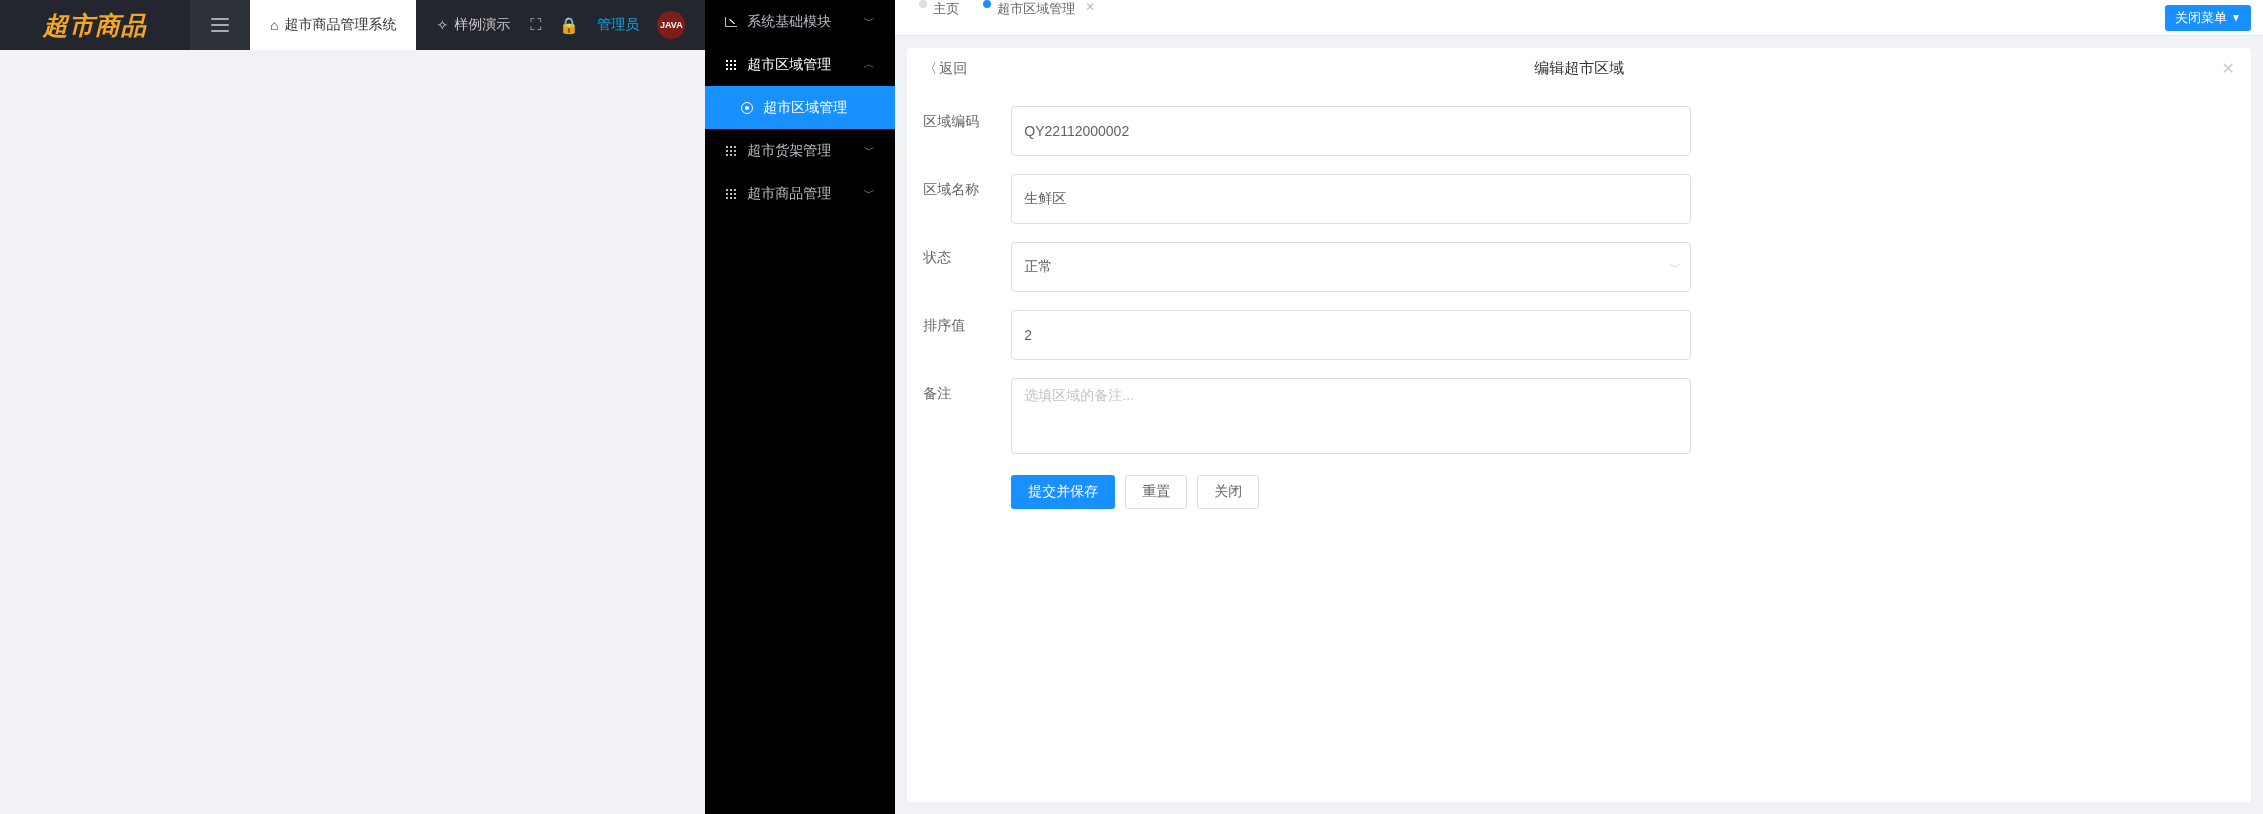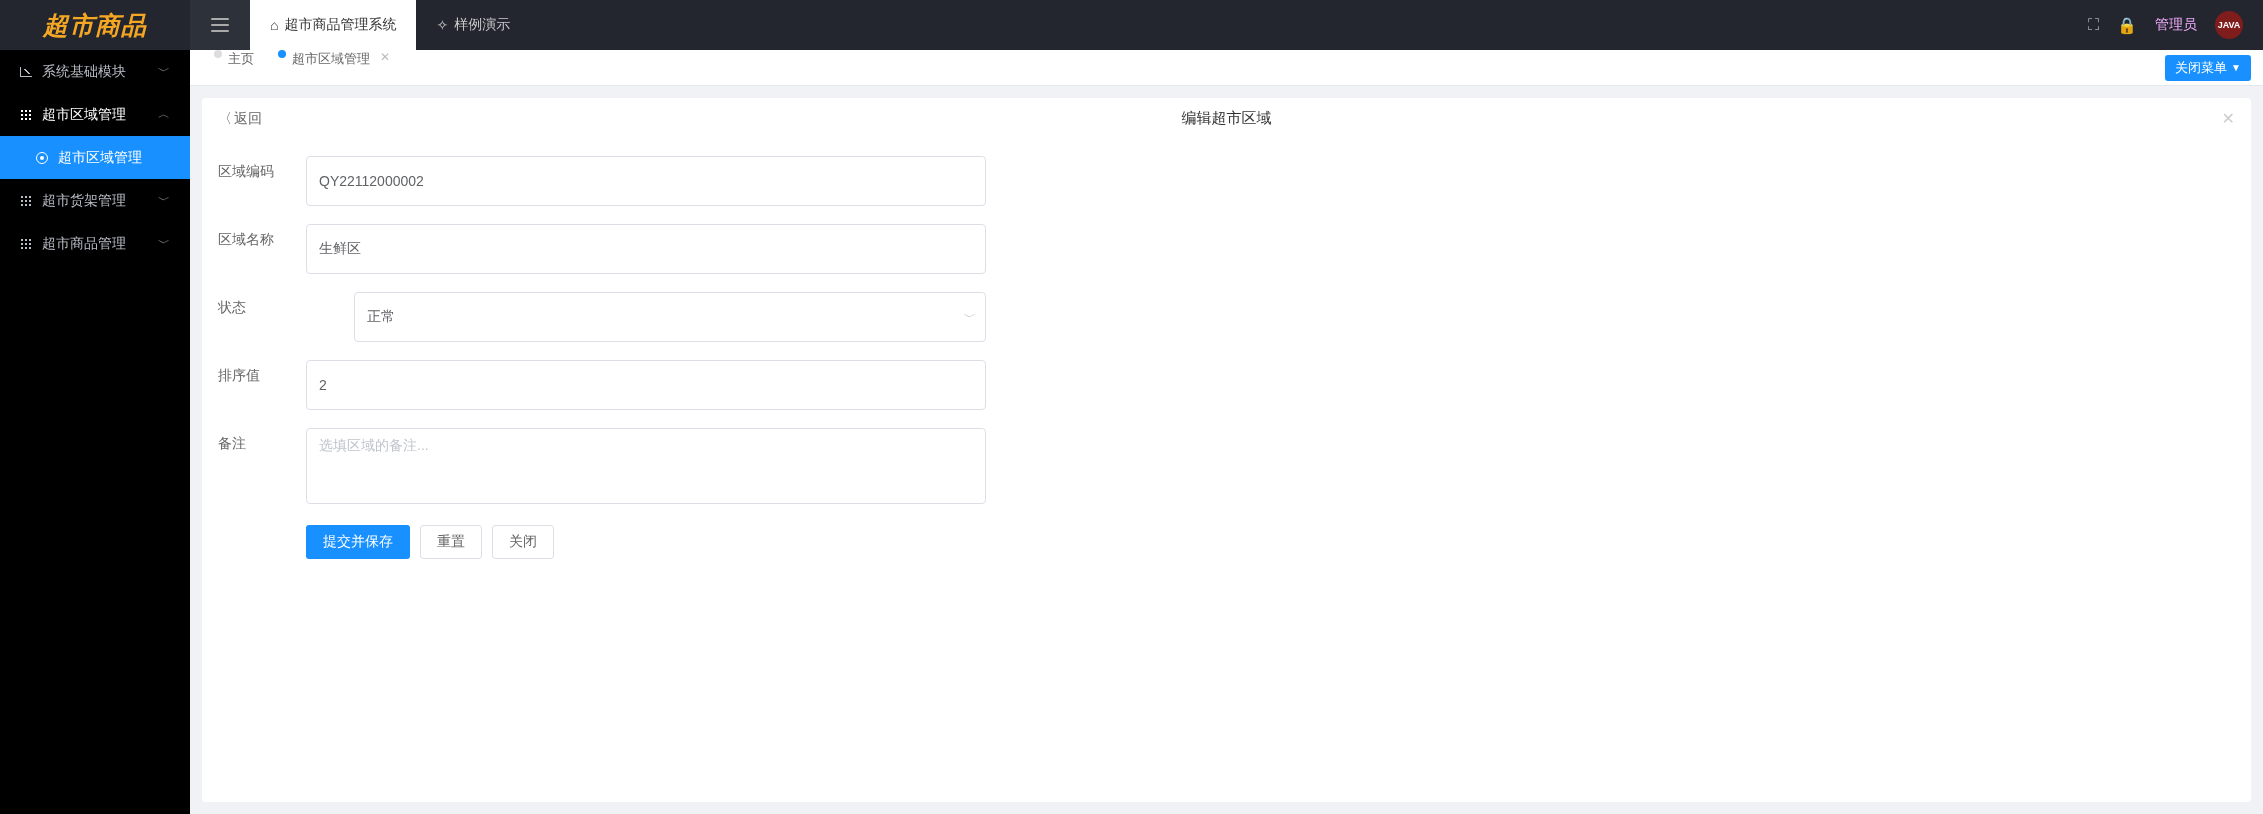--- a/index.html
+++ b/index.html
@@ -1,31 +1,31 @@
 <!DOCTYPE html>
 <html><head>
 <meta charset="utf-8">
 <style>
 *{box-sizing:border-box;margin:0;padding:0;}
 body{font-family:"Microsoft YaHei","Helvetica Neue",Arial,sans-serif;font-size:14px;color:#666;background:#f0f2f5;}
-.app{display:flex;flex-direction:column;height:100vh;min-height:814px;}
+.app{display:flex;height:100vh;min-height:814px;}
 .header{height:50px;background:#23262E;display:flex;align-items:center;color:#fff;}
 .logo{width:190px;display:flex;align-items:center;justify-content:center;height:50px;}
 .logo-text{font-size:25px;font-weight:700;color:#f5a623;font-style:italic;letter-spacing:1px;}
 .hamburger{width:60px;height:50px;display:flex;align-items:center;justify-content:center;cursor:pointer;background:#2d3139;}
 .hamburger-lines{display:flex;flex-direction:column;gap:4px;}
 .hamburger-lines span{width:18px;height:2px;background:#aaa;border-radius:1px;}
 .top-tabs{display:flex;height:50px;}
 .top-tab{padding:0 20px;display:flex;align-items:center;gap:6px;cursor:pointer;font-size:14px;}
 .top-tab.active{background:#fff;color:#333;}
 .top-tab:not(.active){color:#ccc;}
 .top-tab-icon{font-size:14px;}
 .header-right{margin-left:auto;display:flex;align-items:center;gap:18px;padding-right:20px;}
 .header-icon{color:#aaa;font-size:16px;cursor:pointer;}
-.admin-link{color:#f0abfc;font-size:14px;cursor:pointer;}
+.admin-link{color:#0ea5e9;font-size:14px;cursor:pointer;}
 .avatar{width:28px;height:28px;border-radius:50%;background:#7f1d1d;display:flex;align-items:center;justify-content:center;font-size:9px;font-weight:700;color:#fff;}
 .body{flex:1;display:flex;overflow:hidden;}
 .sidebar{width:190px;background:#000000;color:#b8bcc4;overflow-y:auto;}
 .menu-item{height:43px;display:flex;align-items:center;padding:0 20px;cursor:pointer;font-size:14px;gap:10px;}
 .menu-item.expanded{color:#fff;}
 .menu-chevron{margin-left:auto;font-size:12px;color:#888;}
 .submenu{background:#1c1f26;}
 .submenu-item{height:43px;display:flex;align-items:center;padding:0 20px 0 36px;cursor:pointer;font-size:14px;gap:10px;}
 .submenu-item.active{background:#1890ff;color:#fff;}
 .grid-icon{display:inline-block;width:12px;height:12px;position:relative;}
@@ -50,21 +50,21 @@
 .panel-header{height:42px;display:flex;align-items:center;padding:0 16px;border-bottom:1px solid transparent;position:relative;}
 .back-link{color:#666;cursor:pointer;font-size:14px;display:flex;align-items:center;gap:2px;}
 .panel-title{position:absolute;left:50%;transform:translateX(-50%);font-size:15px;color:#333;}
 .panel-close{margin-left:auto;color:#ccc;font-size:16px;cursor:pointer;}
 .form{padding:16px 16px 24px;max-width:800px;}
 .form-row{display:flex;align-items:flex-start;margin-bottom:18px;}
 .form-label{width:88px;flex-shrink:0;font-size:14px;color:#666;padding-top:7px;}
 .form-field{flex:1;}
 .input,.select,.textarea{width:100%;border:1px solid #dcdfe6;border-radius:4px;padding:0 12px;font-size:14px;color:#606266;background:#fff;outline:none;font-family:inherit;}
 .input,.select{height:50px;}
-.select-wrap{position:relative;margin-left:48px;}
+.select-wrap{position:relative;}
 .select{appearance:none;-webkit-appearance:none;padding-right:30px;}
 .select-arrow{position:absolute;right:10px;top:50%;transform:translateY(-50%);color:#c0c4cc;pointer-events:none;font-size:12px;}
 .textarea{height:76px;padding:8px 12px;resize:none;}
 .textarea::placeholder{color:#c0c4cc;}
 .char-count{text-align:right;font-size:12px;color:#999;margin-top:-2px;padding-right:4px;}
 .form-actions{display:flex;gap:10px;margin-left:88px;}
 .btn-lg{height:34px;padding:0 16px;font-size:14px;}
 .caret-down{font-size:10px;}
 </style>
 </head>

